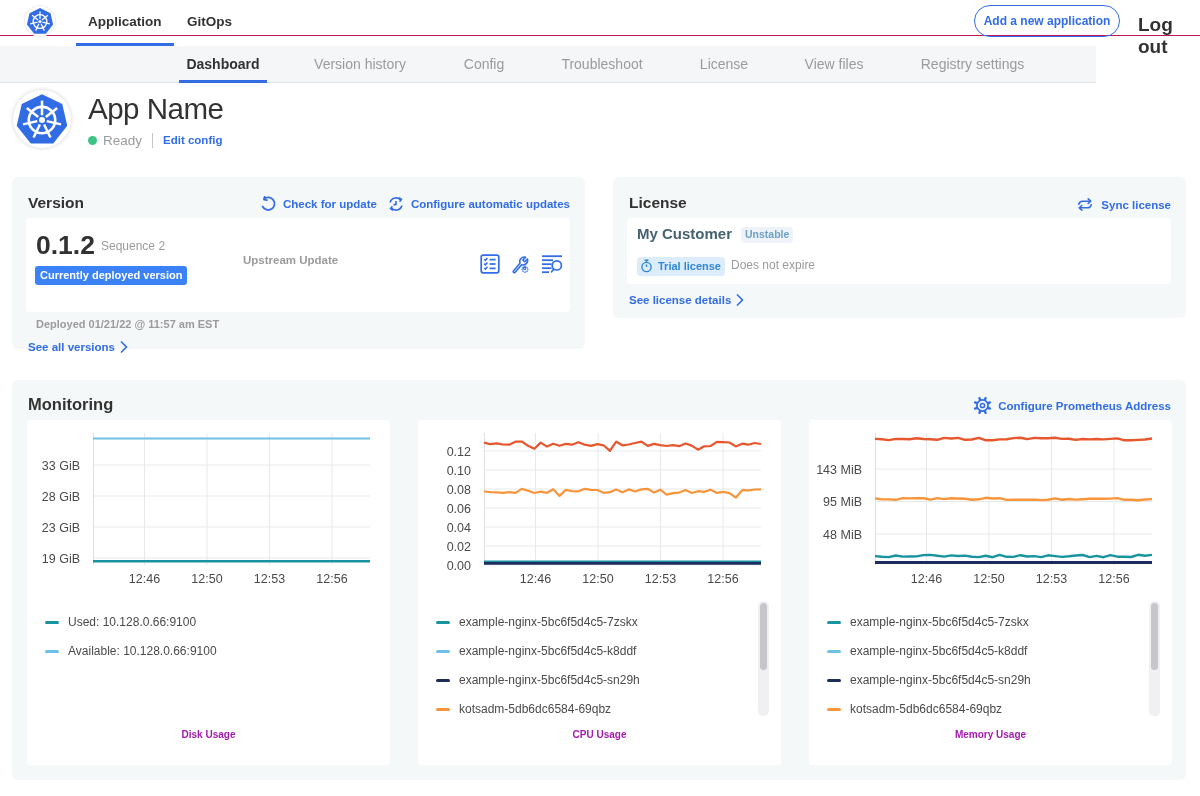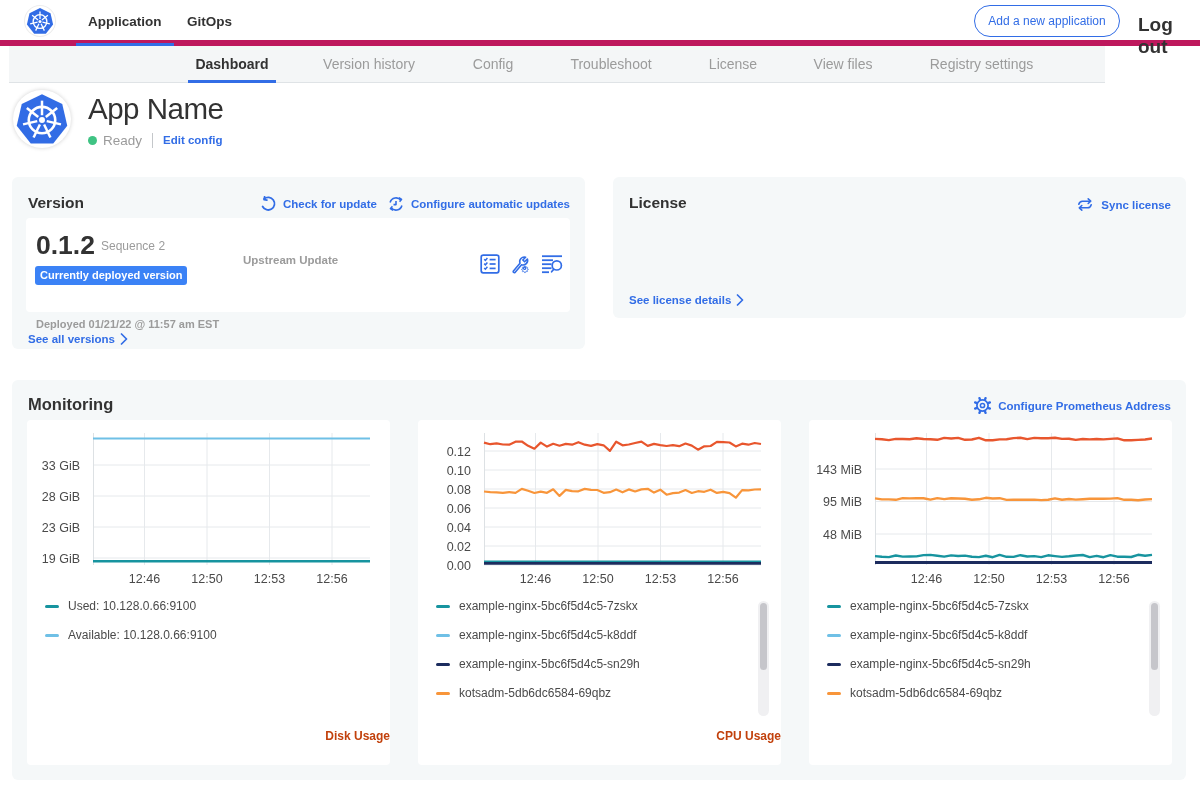--- a/index.html
+++ b/index.html
@@ -1,26 +1,26 @@
 <!DOCTYPE html>
 <html><head>
 <meta charset="utf-8">
 <style>
 * { margin:0; padding:0; box-sizing:border-box; }
 html,body { width:1200px; height:796px; background:#fff; font-family:"Liberation Sans",sans-serif; overflow:hidden; }
 .page { position:relative; width:1200px; height:796px; }
 
-.topnav { position:absolute; left:0; top:0; width:1200px; height:46px; background:#fff; border-bottom:6px solid #be185d; }
+.topnav { position:absolute; left:0; top:0; width:1200px; height:36px; background:#fff; border-bottom:1px solid #be185d; }
 .klogo-sm { position:absolute; left:25px; top:6px; width:30px; height:30px; border-radius:50%; background:#fff; box-shadow:0 0 0 1px #ededed; display:flex; align-items:center; justify-content:center; }
 .tab-app { position:absolute; left:76px; top:0; height:46px; line-height:44px; padding:0 12px; font-size:13.5px; font-weight:bold; color:#323232; border-bottom:3px solid #326de6; }
 .tab-gitops { position:absolute; left:187px; top:0; height:46px; line-height:44px; padding:0; font-size:13.5px; font-weight:bold; color:#323232;text-align:right; }
-.addapp { position:absolute; left:974px; top:5px; width:146px; height:32px; border:1px solid #326de6; border-radius:16px; color:#326de6; font-size:12px; font-weight:normal; text-align:center; line-height:30px; }
+.addapp { position:absolute; left:974px; top:5px; width:146px; height:32px; border:1px solid #326de6; border-radius:16px; color:#326de6; font-size:12px; font-weight:bold; text-align:center; line-height:30px; }
 .logout { position:absolute; left:1138px; top:14px; font-size:19px; font-weight:bold; color:#323232; }
 
-.subnav { position:absolute; left:9px; top:46px; width:1096px; height:37px; background:#f4f6f7; border-bottom:1px solid #dfe3e6; }
+.subnav { position:absolute; left:0; top:46px; width:1096px; height:37px; background:#f4f6f7; border-bottom:1px solid #dfe3e6; }
 .subnav .stab { position:absolute; top:0; height:37px; line-height:36px; font-size:14px; color:#9b9b9b; text-align:center; }
 .stab.active { color:#323232; font-weight:bold; border-bottom:3px solid #326de6; }
 
 .klogo-big { position:absolute; left:13px; top:90px; width:58px; height:58px; border-radius:50%; background:#fff; box-shadow:0 0 4px rgba(0,0,0,0.18); display:flex; align-items:center; justify-content:center; }
 .appname { position:absolute; left:88px; top:94px; font-size:29.5px; font-weight:normal; color:#323232; letter-spacing:-0.5px; line-height:1; }
 .statusrow { position:absolute; left:88px; top:132px; height:16px; display:flex; align-items:center; font-size:13.5px; color:#9b9b9b;text-align:right; }
 .dot { width:9px; height:9px; border-radius:50%; background:#3fc383; margin-right:6px; }
 .vdiv { width:1px; height:15px; background:#c4c7ca; margin:0 10px; }
 .editcfg { font-size:11.5px; font-weight:bold; color:#326de6; }
 
@@ -36,22 +36,22 @@
 .deployed { position:absolute; left:10px; top:74px; font-size:11px; font-weight:bold; color:#9b9b9b;margin-top:26px; }
 .upstream { position:absolute; left:217px; top:36px; font-size:11.5px; font-weight:bold; color:#9b9b9b; }
 .vicons { position:absolute; right:7px; top:36px; display:flex; gap:10px; align-items:center; }
 
 .custname { position:absolute; left:10px; top:7px; font-size:15px; font-weight:bold; color:#44626f; line-height:1.2; }
 .chan { position:absolute; left:114px; top:9px; background:#edf3f9; color:#6fa0c6; font-size:10.5px; font-weight:600; padding:3px 4px 4px; line-height:9px; border-radius:4px; }
 .trial { position:absolute; left:10px; top:39px; background:#dcecfa; color:#2e87d6; font-size:11px; font-weight:bold; padding:2px 4px 3px 3px; line-height:11px; border-radius:4px; display:flex; align-items:center; }
 .noexpire { position:absolute; left:104px; top:40px; font-size:12px; color:#9b9b9b; }
 
 .chartcard { position:absolute; top:40px; width:363px; height:345px; background:#fff; border-radius:4px; }
-.ctitle { position:absolute; left:0; width:100%; top:309px; text-align:right; font-size:12px; font-weight:bold; color:#c2410c; }
-.legend { position:absolute; left:18px; top:180px; }
+.ctitle { position:absolute; left:0; width:100%; top:309px; text-align:center; font-size:10px; font-weight:bold; color:#a21caf; }
+.legend { position:absolute; left:18px; top:196px; }
 .legrow { display:flex; align-items:center; height:12px; margin-bottom:17px; font-size:12px; color:#4a4a4a; }
 .dash { width:14px; height:3px; border-radius:2px; margin-right:9px; flex:none; }
 .sbar { position:absolute; right:12px; top:181px; width:11px; height:115px; background:#f0f0f2; border-radius:6px; }
 .sthumb { position:absolute; left:2px; top:2px; width:7px; height:67px; background:#c6c6cb; border-radius:4px; }
 svg.abs { position:absolute; }
 </style>
 </head>
 <body>
 <div class="page">
 
@@ -153,36 +153,47 @@
             <line x1="1" y1="2.2" x2="21" y2="2.2" stroke="#326de6" stroke-width="1.8"></line>
             <line x1="1" y1="6.2" x2="12" y2="6.2" stroke="#326de6" stroke-width="1.8"></line>
             <line x1="1" y1="10.2" x2="10.5" y2="10.2" stroke="#326de6" stroke-width="1.8"></line>
             <line x1="1" y1="14.2" x2="10.5" y2="14.2" stroke="#326de6" stroke-width="1.8"></line>
             <line x1="1" y1="18.2" x2="8" y2="18.2" stroke="#326de6" stroke-width="1.8"></line>
             <circle cx="15.8" cy="11.4" r="4.6" fill="#fff" stroke="#326de6" stroke-width="1.7"></circle>
             <line x1="12.6" y1="15.4" x2="10.6" y2="17.8" stroke="#326de6" stroke-width="1.7" stroke-linecap="round"></line>
           </svg>
         </div>
     </div>
-    <div class="seelink" style="top:156px;justify-content:center;">See all versions <svg width="8" height="12" viewBox="0 0 8 12" style="margin-left:5px">
+    <div class="seelink" style="top:164px;justify-content:center;">See all versions <svg width="8" height="12" viewBox="0 0 8 12" style="margin-left:5px">
           <path d="M1.5 1 L6.5 6 L1.5 11" fill="none" stroke="#326de6" stroke-width="1.7" stroke-linecap="round" stroke-linejoin="round"></path>
         </svg></div>
   </div>
 
   <div class="card" style="left:613px; top:177px; width:573px; height:141px;">
     <div class="card-h">License</div>
     <div class="card-links" style="top:19px">
         <svg width="18" height="17" viewBox="0 0 18 17" style="margin-right:7px">
           <path d="M 2.8 8.3 C 3.4 6.1 4.8 5.2 6.4 5.2 L 14.2 5.2" fill="none" stroke="#326de6" stroke-width="1.6" stroke-linecap="round"></path>
           <path d="M 12.2 2.9 L 14.7 5.2 L 12.2 7.5" fill="none" stroke="#326de6" stroke-width="1.6" stroke-linecap="round" stroke-linejoin="round"></path>
           <path d="M 15.2 8.7 C 14.6 10.9 13.2 11.8 11.6 11.8 L 3.8 11.8" fill="none" stroke="#326de6" stroke-width="1.6" stroke-linecap="round"></path>
           <path d="M 5.8 9.5 L 3.3 11.8 L 5.8 14.1" fill="none" stroke="#326de6" stroke-width="1.6" stroke-linecap="round" stroke-linejoin="round"></path>
         </svg>
         <span>Sync license</span>
       </div>
+    <div class="innercard" style="left:14px; top:41px; width:544px; height:66px;">
+      <div class="custname">My Customer</div>
+      <div class="chan">Unstable</div>
+      <div class="trial"><svg width="13" height="14" viewBox="0 0 13 14" style="margin-right:5px">
+            <circle cx="6.5" cy="8" r="4.6" fill="none" stroke="#2e87d6" stroke-width="1.4"></circle>
+            <line x1="6.5" y1="8" x2="6.5" y2="5.4" stroke="#2e87d6" stroke-width="1.3"></line>
+            <line x1="4.6" y1="1.2" x2="8.4" y2="1.2" stroke="#2e87d6" stroke-width="1.5"></line>
+            <line x1="6.5" y1="1.2" x2="6.5" y2="3" stroke="#2e87d6" stroke-width="1.5"></line>
+          </svg>Trial license</div>
+      <div class="noexpire">Does not expire</div>
+    </div>
     <div class="seelink" style="top:117px;">See license details <svg width="8" height="12" viewBox="0 0 8 12" style="margin-left:5px">
           <path d="M1.5 1 L6.5 6 L1.5 11" fill="none" stroke="#326de6" stroke-width="1.7" stroke-linecap="round" stroke-linejoin="round"></path>
         </svg></div>
   </div>
 
   <div class="card" style="left:12px; top:380px; width:1174px; height:400px;">
     <div class="card-h" style="font-size:16.5px; top:15px;">Monitoring</div>
     <div class="card-links" style="top:17px">
         <svg width="17" height="17" viewBox="0 0 17 17" style="margin-right:7px">
           <circle cx="8.5" cy="8.5" r="5.6" fill="none" stroke="#326de6" stroke-width="1.7"></circle>
@@ -321,15 +332,16 @@
             <span>example-nginx-5bc6f5d4c5-sn29h</span>
           </div>
           <div class="legrow">
             <span class="dash" style="background:#f8953a"></span>
             <span>kotsadm-5db6dc6584-69qbz</span>
           </div>
         </div>
         <div class="sbar">
           <div class="sthumb"></div>
         </div>
+        <div class="ctitle">Memory Usage</div>
       </div>
   </div>
 </div>
 
 </body></html>

